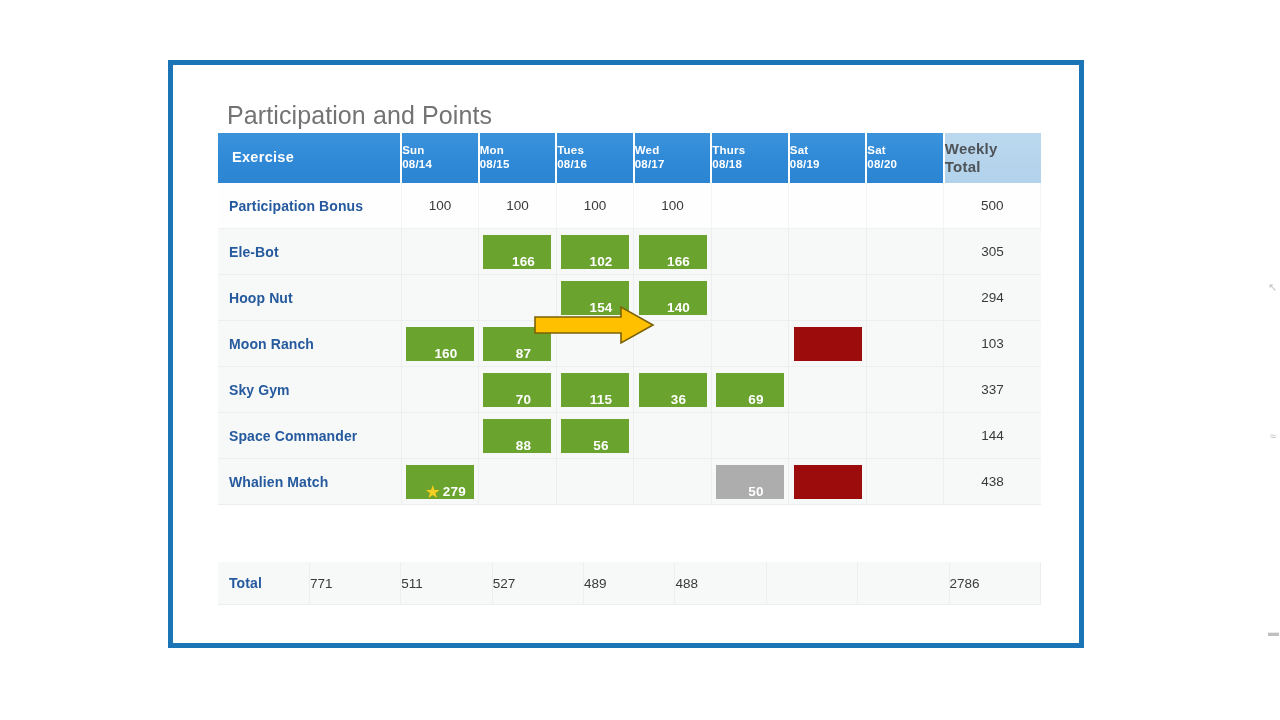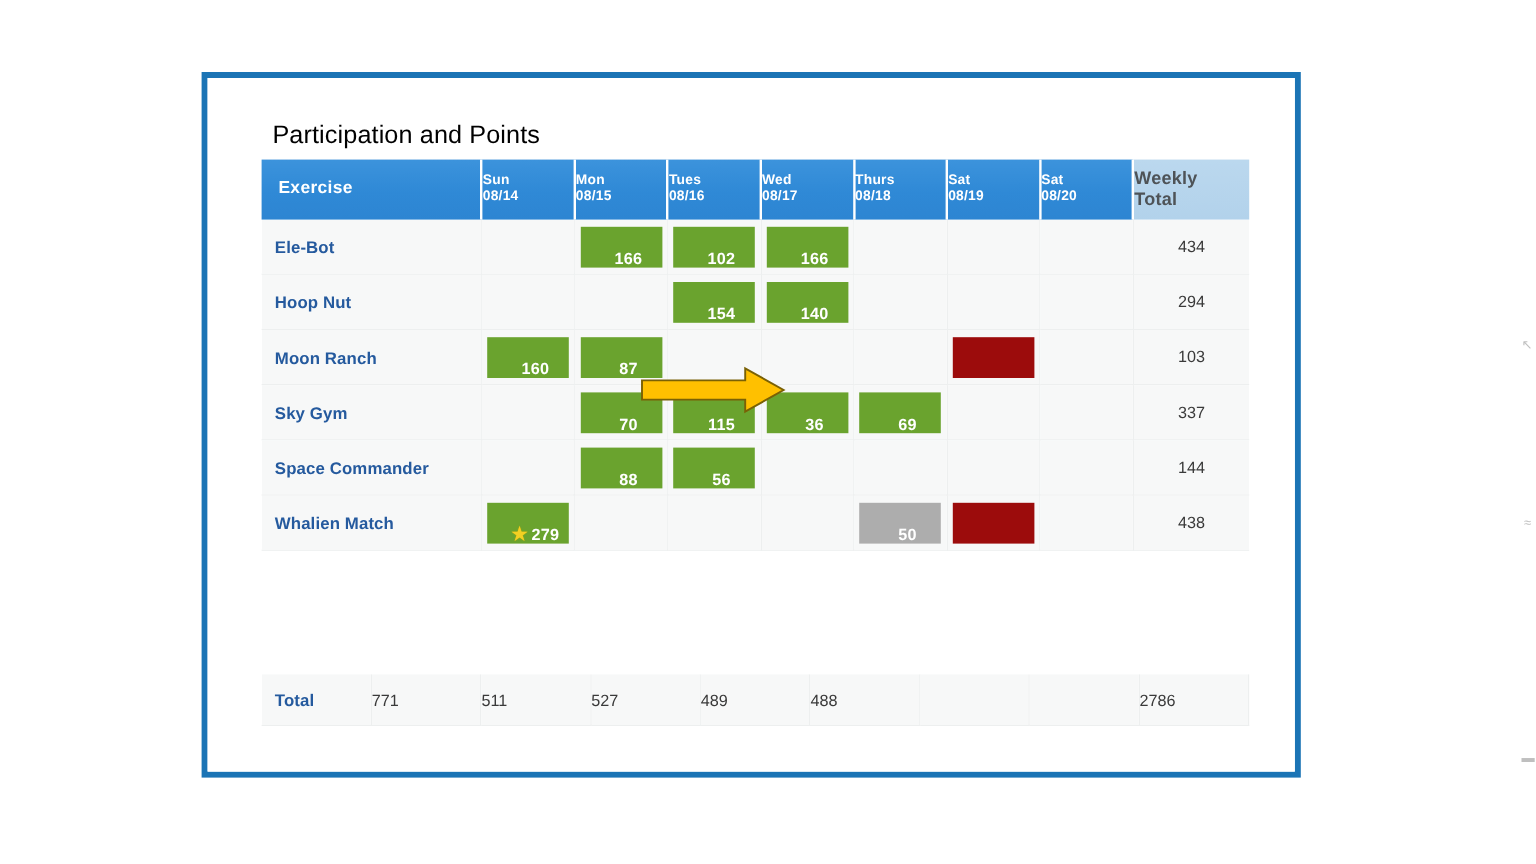--- a/index.html
+++ b/index.html
@@ -35,22 +35,22 @@
     position: absolute;
     left: 0; top: 0; right: 0; bottom: 0;
     background: #ffffff;
   }
 
   
   .title {
     position: absolute;
     left: 54px;
     top: 36px;
-    font-size: 21px;
-    color: #000000;
+    font-size: 25px;
+    color: #737373;
     letter-spacing: 0.1px;
     white-space: nowrap;
   }
 
   
   .tbl-wrap {
     position: absolute;
     left: 45px;
     top: 68px;
     width: 823px;
@@ -258,20 +258,31 @@
                 <span class="d1">Sat</span>
                 <span class="d2">08/20</span>
               </th>
               <th class="htot">
                 <span class="d1">Weekly</span>
                 <span class="d2">Total</span>
               </th>
             </tr>
           </thead>
           <tbody id="tbody">
+              <tr class="row-bonus">
+                <td class="name">Participation Bonus</td>
+                <td>100</td>
+                <td>100</td>
+                <td>100</td>
+                <td>100</td>
+                <td></td>
+                <td></td>
+                <td></td>
+                <td class="totcell">500</td>
+              </tr>
               <tr>
                 <td class="name">Ele-Bot</td>
                 <td></td>
                 <td>
                   <div class="chip green">
                     <span>166</span>
                   </div>
                 </td>
                 <td>
                   <div class="chip green">
@@ -279,21 +290,21 @@
                   </div>
                 </td>
                 <td>
                   <div class="chip green">
                     <span>166</span>
                   </div>
                 </td>
                 <td></td>
                 <td></td>
                 <td></td>
-                <td class="totcell">434</td>
+                <td class="totcell">305</td>
               </tr>
               <tr>
                 <td class="name">Hoop Nut</td>
                 <td></td>
                 <td></td>
                 <td>
                   <div class="chip green">
                     <span>154</span>
                   </div>
                 </td>

